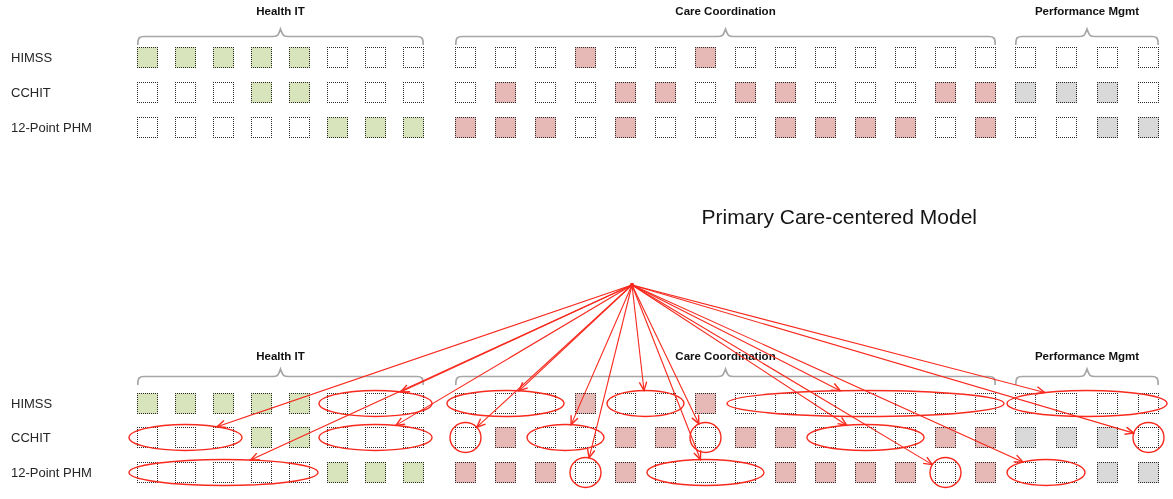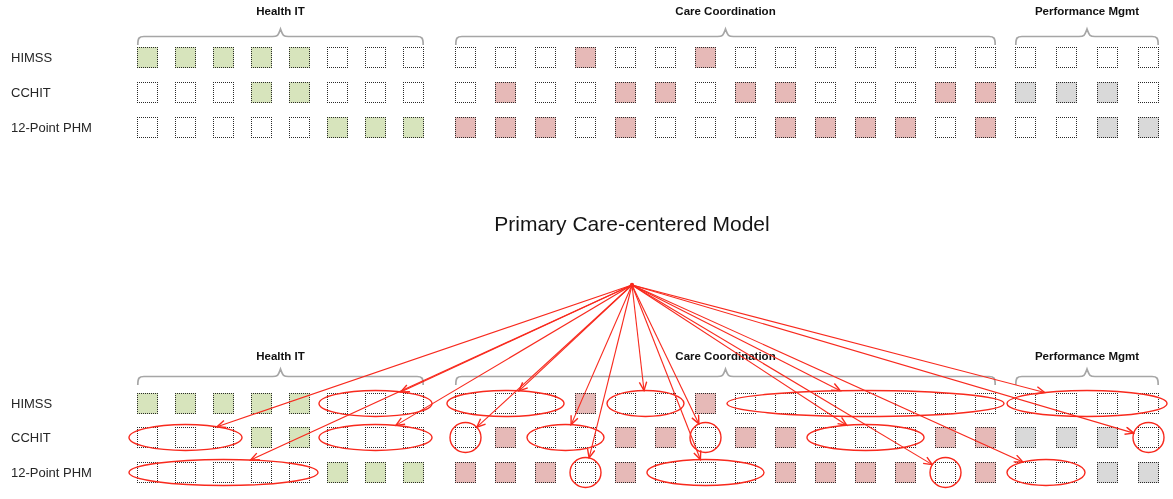--- a/index.html
+++ b/index.html
@@ -16,21 +16,21 @@
   .fill-r{background:var(--pink,#e6b9b7);}
   .fill-x{background:var(--gray,#d9d9d9);}
   .row-label{
     position:absolute;font-size:13px;line-height:15px;color:#262626;white-space:nowrap;
   }
   .group-label{
     position:absolute;font-size:11.5px;font-weight:bold;color:#111;
     text-align:center;line-height:13px;white-space:nowrap;
   }
   .title-block{
-    position:absolute;left:287px;top:208px;width:690px;text-align:center;
+    position:absolute;left:287px;top:201px;width:690px;text-align:right;
     font-size:21px;line-height:31px;color:#151515;
   }
   #overlay{position:absolute;left:0;top:0;z-index:5;pointer-events:none;}
   .gap-ellipse{fill:none;stroke:var(--red,#f82a1e);stroke-width:1.4;}
   .gap-arrow{stroke:var(--red,#f82a1e);stroke-width:1.1;}
   .origin-dot{fill:var(--red,#f82a1e);}
 </style>
 </head>
 <body>
 

